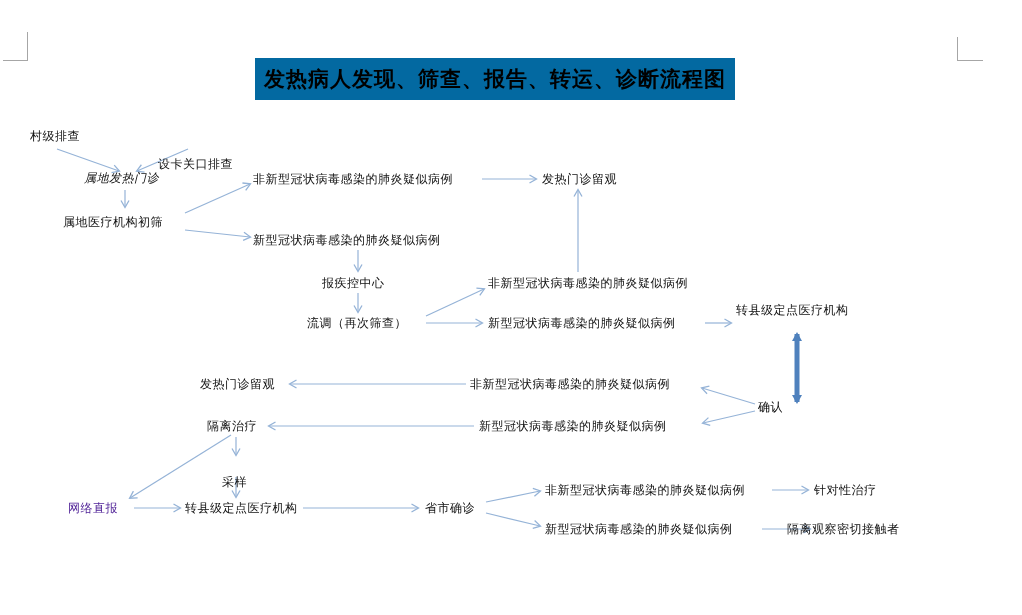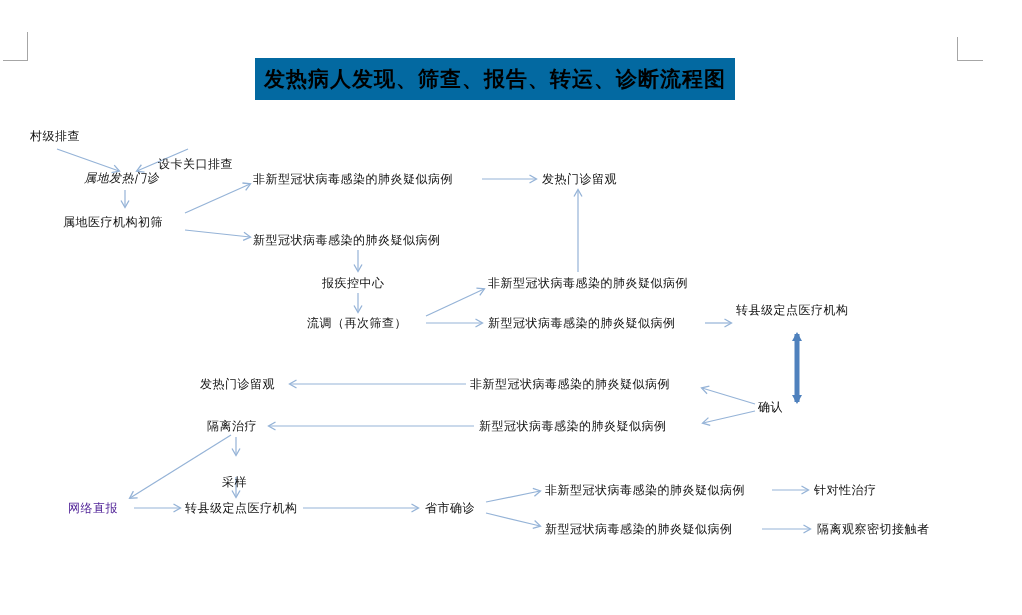--- a/index.html
+++ b/index.html
@@ -127,16 +127,16 @@
       <div class="node" style="left: 758px; top: 407px; color: #000000;">确认</div>
       <div class="node" style="left: 207px; top: 426px; color: rgb(17, 17, 17);">隔离治疗</div>
       <div class="node" style="left: 479px; top: 426px; color: rgb(17, 17, 17);">新型冠状病毒感染的肺炎疑似病例</div>
       <div class="node" style="left: 222px; top: 466px; color: rgb(17, 17, 17); margin-top: 16px;">采样</div>
       <div class="node" style="left: 68px; top: 508px; color: #4c1d95;">网络直报</div>
       <div class="node" style="left: 185px; top: 508px; color: rgb(17, 17, 17);">转县级定点医疗机构</div>
       <div class="node" style="left: 425px; top: 508px; color: rgb(17, 17, 17);">省市确诊</div>
       <div class="node" style="left: 545px; top: 490px; color: rgb(17, 17, 17);">非新型冠状病毒感染的肺炎疑似病例</div>
       <div class="node" style="left: 814px; top: 490px; color: rgb(17, 17, 17);">针对性治疗</div>
       <div class="node" style="left: 545px; top: 529px; color: rgb(17, 17, 17);">新型冠状病毒感染的肺炎疑似病例</div>
-      <div class="node" style="left: 817px; top: 529px; color: rgb(17, 17, 17); font-family: Liberation Serif, serif;">隔离观察密切接触者</div>
+      <div class="node" style="left: 787px; top: 529px; color: rgb(17, 17, 17); font-family: Liberation Serif, serif;">隔离观察密切接触者</div>
     </div>
 
 </div>
 
 </body></html>

